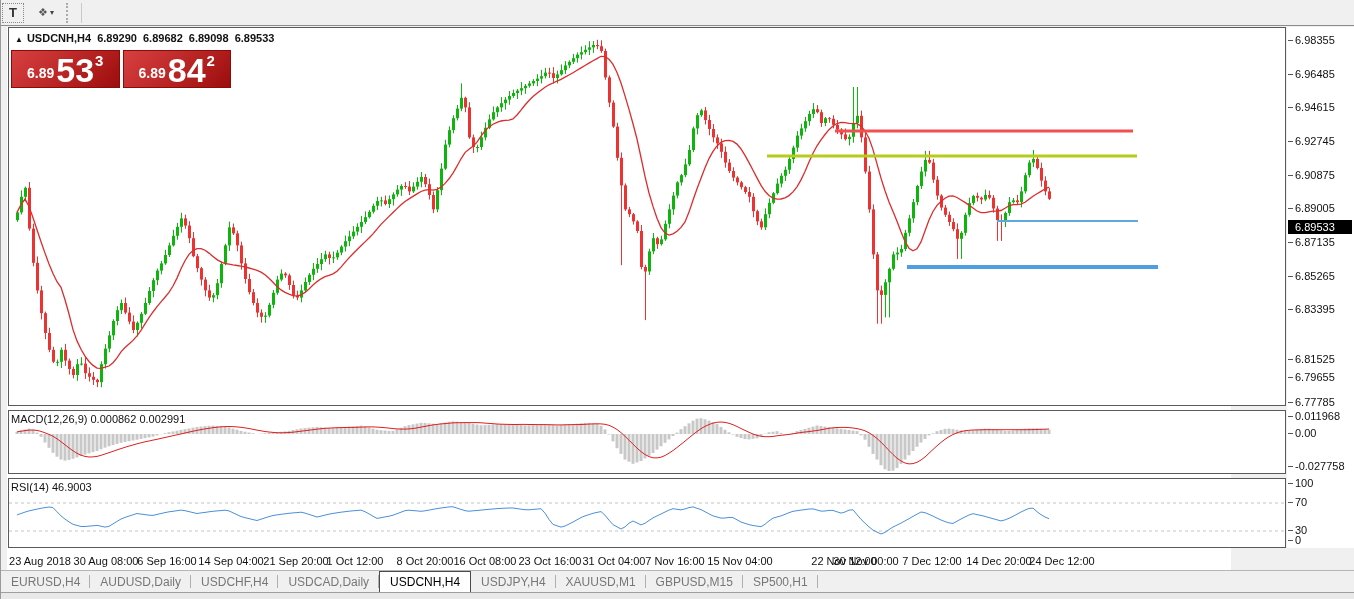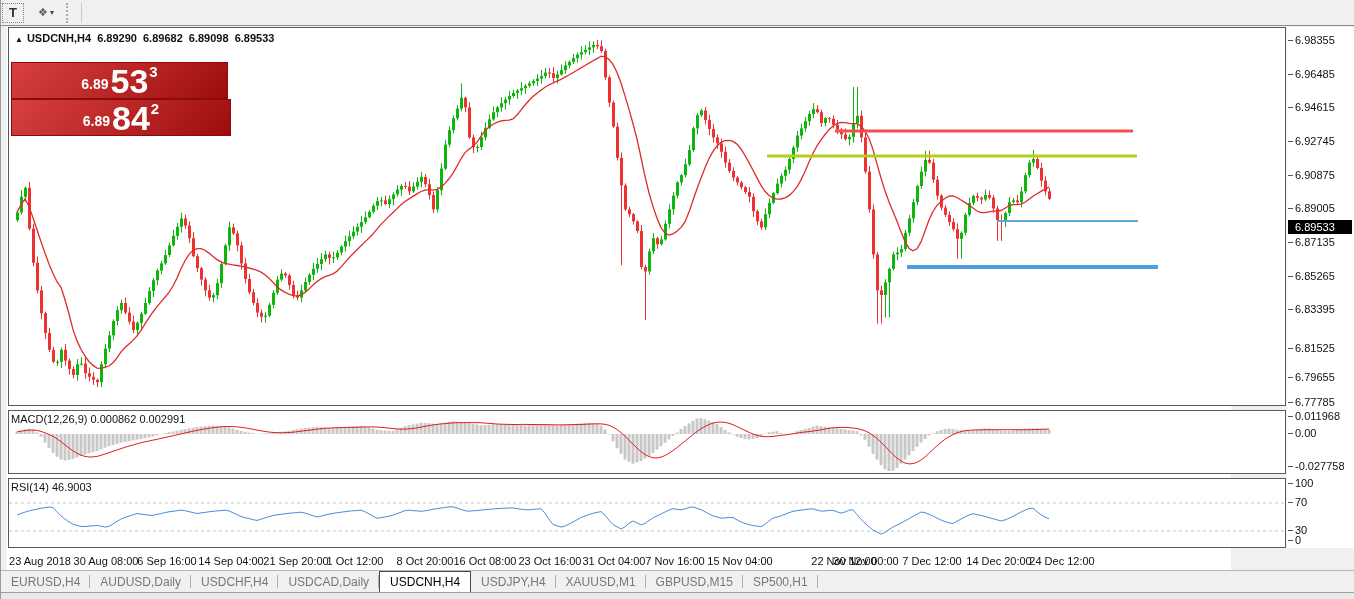--- a/index.html
+++ b/index.html
@@ -43,21 +43,21 @@
   .redbtn{background:linear-gradient(#e65252,#c01818);color:#fff;font-size:13px;display:flex;
           align-items:center;justify-content:center;border:1px solid #9b0f0f;border-radius:2px;
           text-decoration:underline;}
   #sell-btn{width:52px;}
   #buy-btn{width:52px;margin-left:3px;}
   #vol-wrap{display:flex;margin-left:3px;margin-right:0;border:1px solid #7f9db9;background:#fff;height:26px;}
   .spin{width:19px;background:linear-gradient(#fdfdfd,#dfe6ee);border:1px solid #b8c7d8;color:#35557a;
         font-size:8px;display:flex;align-items:center;justify-content:center;}
   #vol-input{width:68px;border:0;outline:0;font-size:14px;text-align:right;padding-right:5px;
              font-family:"Liberation Sans",sans-serif;color:#111;}
-  #trade .row2{display:flex;margin-top:14px;height:38px;flex-direction:column;}
+  #trade .row2{display:flex;margin-top:2px;height:38px;}
   .pricebox{flex:1;background:linear-gradient(135deg,#d84040,#9d0d0d);color:#fff;display:flex;
             align-items:flex-end;justify-content:center;padding-bottom:2px;border:1px solid #8c0a0a;}
   .pricebox .small{font-size:14px;font-weight:bold;margin:0 2px 4px 0;}
   .pricebox .big{font-size:34px;font-weight:bold;line-height:30px;}
   .pricebox .sup{font-size:15px;font-weight:bold;margin:0 0 16px 1px;}
   #sellbox{margin-right:3px;}
   
   #tabbar{position:absolute;left:0;top:570px;width:1354px;height:22px;background:#f0f0f0;
           border-top:1px solid #b5b5b5;display:flex;align-items:stretch;font-size:12px;color:#777;}
   .tab{display:flex;align-items:center;padding:0 10px;position:relative;}
@@ -889,21 +889,21 @@
     <div id="price-axis">
         <div class="ytick" style="top: 7px;">6.98355<i></i></div>
         <div class="ytick" style="top: 40.66px;">6.96485<i></i></div>
         <div class="ytick" style="top: 74.32px;">6.94615<i></i></div>
         <div class="ytick" style="top: 107.98px;">6.92745<i></i></div>
         <div class="ytick" style="top: 141.64px;">6.90875<i></i></div>
         <div class="ytick" style="top: 175.3px;">6.89005<i></i></div>
         <div class="ytick" style="top: 208.96px;">6.87135<i></i></div>
         <div class="ytick" style="top: 242.62px;">6.85265<i></i></div>
         <div class="ytick" style="top: 276.28px;">6.83395<i></i></div>
-        <div class="ytick" style="top: 315px; text-align: center;">6.81525<i></i></div>
+        <div class="ytick" style="top: 326px; text-align: center;">6.81525<i></i></div>
         <div class="ytick" style="top: 343.6px;">6.79655<i></i></div>
         <div class="ytick" style="top: 369px;">6.77785<i></i></div>
         <div class="ytick" style="top: 383.005px;">0.011968<i></i></div>
         <div class="ytick" style="top: 400px;">0.00<i></i></div>
         <div class="ytick" style="top: 433px;">-0.027758<i></i></div>
         <div class="ytick" style="top: 450px;">100<i></i></div>
         <div class="ytick" style="top: 469px;">70<i></i></div>
         <div class="ytick" style="top: 497px;">30<i></i></div>
         <div class="ytick" style="top: 507px;">0<i></i></div>
       </div>

